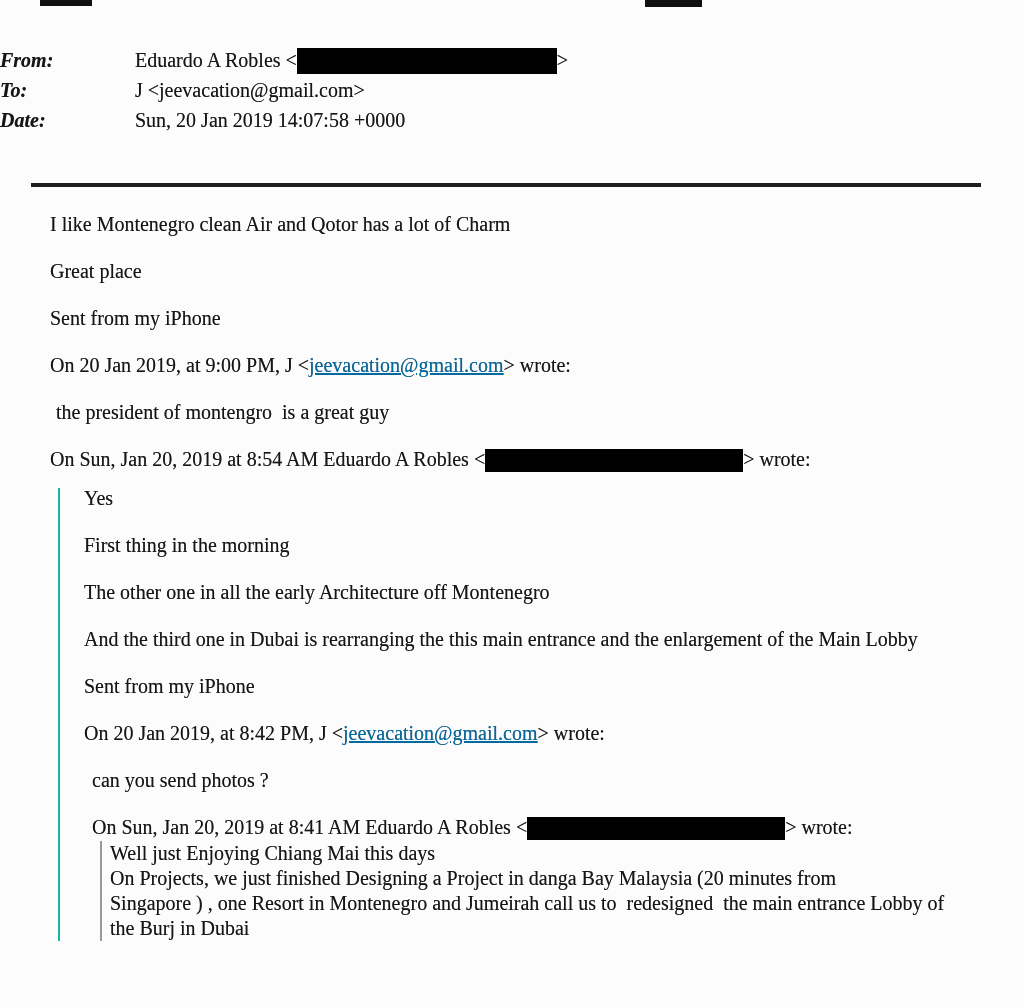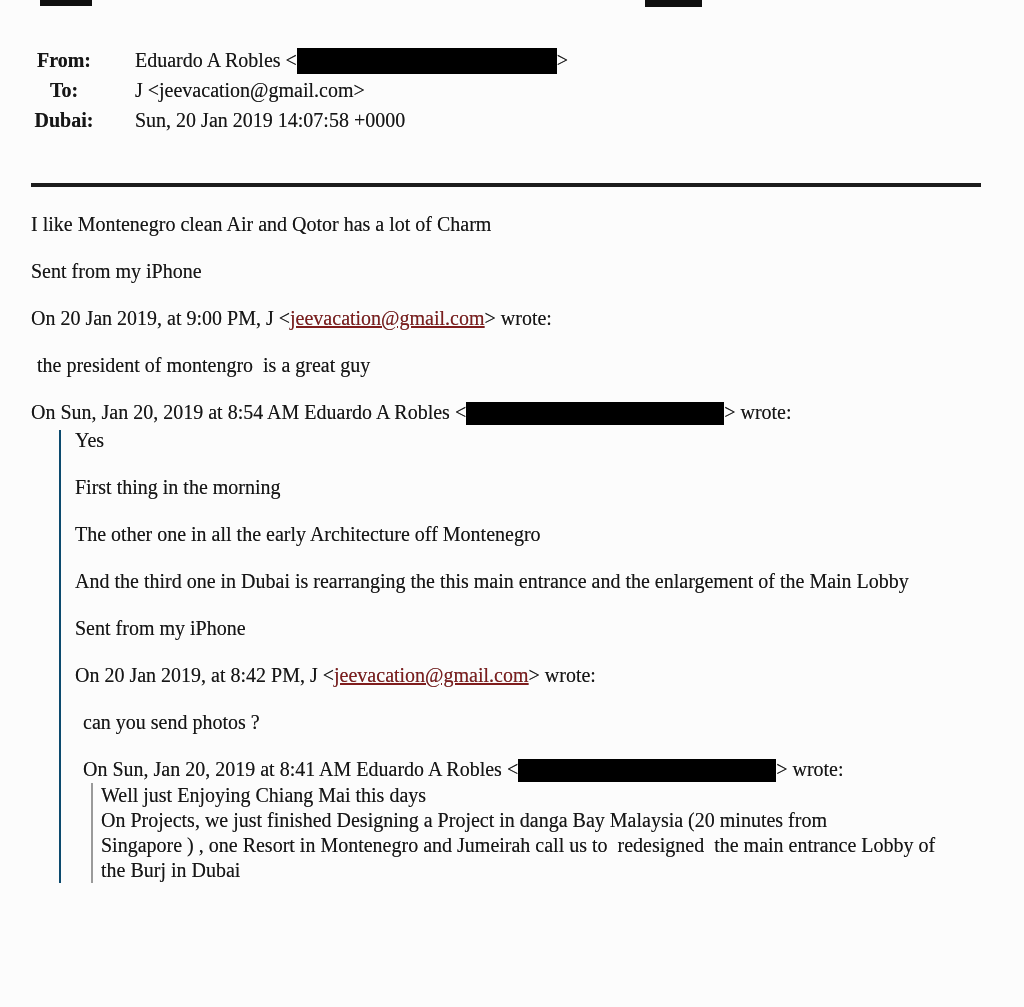--- a/index.html
+++ b/index.html
@@ -16,69 +16,70 @@
   }
 
   
   .top-mark { position: absolute; top: 0; background: #101010; }
   .top-mark.left  { left: 40px;  width: 52px; height: 6px; }
   .top-mark.right { left: 645px; width: 57px; height: 7px; }
 
   
   .email-header { position: absolute; top: 45px; left: 0; }
   .header-row { height: 30px; line-height: 30px; white-space: nowrap; }
-  .header-label { display: inline-block; width: 128px; text-align: center; font-weight: bold; }
+  .header-label { display: inline-block; width: 128px; text-align: left; font-weight: bold; font-style: italic; }
   .header-value { margin-left: 7px; white-space: pre-wrap; margin-top: 27px; }
 
   
   .redact { display: inline-block; background: #000000; }
   .redact-from { width: 260px; height: 26px; vertical-align: -7px; }
   .redact-q    { width: 258px; height: 23px; vertical-align: -6px; }
 
   .rule { position: absolute; top: 183px; left: 31px; width: 950px; height: 4px; background: #1c1c1c; }
 
   
-  .content { position: absolute; left: 31px; top: 214px; width: 956px; }
+  .content { position: absolute; left: 50px; top: 214px; width: 956px; }
   .para { margin: 0 0 26px 0; line-height: 21px; white-space: pre-wrap; }
   .president { margin-top: 6px; margin-left: 6px; }
-  .mb5 { margin-bottom: 5px; }
+  .mb5 { margin-bottom: 16px; }
   .mb1 { margin-bottom: 1px; }
   .canyou { margin-top: 16px; }
   .ml8 { margin-left: 8px; }
 
-  .quote  { margin: 0 0 0 28px; border-left: 2px solid #0c4a6e; padding-left: 14px; }
+  .quote  { margin: 0 0 0 8px; border-left: 2px solid #14b8a6; padding-left: 24px; }
   .quote2 { margin-left: 16px;  border-left: 2px solid #9a9a9a; padding-left: 8px; }
   .qline  { line-height: 25px; margin: 0; white-space: pre-wrap; }
 
-  .email-link { color: #7f1d1d; text-decoration: underline; cursor: pointer; }
+  .email-link { color: #0369a1; text-decoration: underline; cursor: pointer; }
 </style>
 </head>
 <body>
 
 <div id="page">
 
   <div class="top-mark left"></div>
   <div class="top-mark right"></div>
 
   <div class="email-header">
     <div class="header-row">
       <span class="header-label">From:</span><span class="header-value"><span>Eduardo A Robles &lt;</span><span class="redact redact-from"></span><span>&gt;</span></span>
     </div>
     <div class="header-row">
       <span class="header-label">To:</span><span class="header-value">J &lt;jeevacation@gmail.com&gt;</span>
     </div>
     <div class="header-row">
-      <span class="header-label">Dubai:</span><span class="header-value">Sun, 20 Jan 2019 14:07:58 +0000</span>
+      <span class="header-label">Date:</span><span class="header-value">Sun, 20 Jan 2019 14:07:58 +0000</span>
     </div>
   </div>
 
   <div class="rule"></div>
 
   <div class="content">
     <div class="para">I like Montenegro clean Air and Qotor has a lot of Charm</div>
+    <div class="para">Great place</div>
     <div class="para">Sent from my iPhone</div>
 
     <div class="para"><span>On 20 Jan 2019, at 9:00 PM, J &lt;</span><span class="email-link">jeevacation@gmail.com</span><span>&gt; wrote:</span></div>
 
     <div class="para president">the president of montengro  is a great guy</div>
 
     <div class="para mb5"><span>On Sun, Jan 20, 2019 at 8:54 AM Eduardo A Robles &lt;</span><span class="redact redact-q"></span><span>&gt; wrote:</span></div>
 
     <div class="quote">
       <div class="para">Yes</div>

